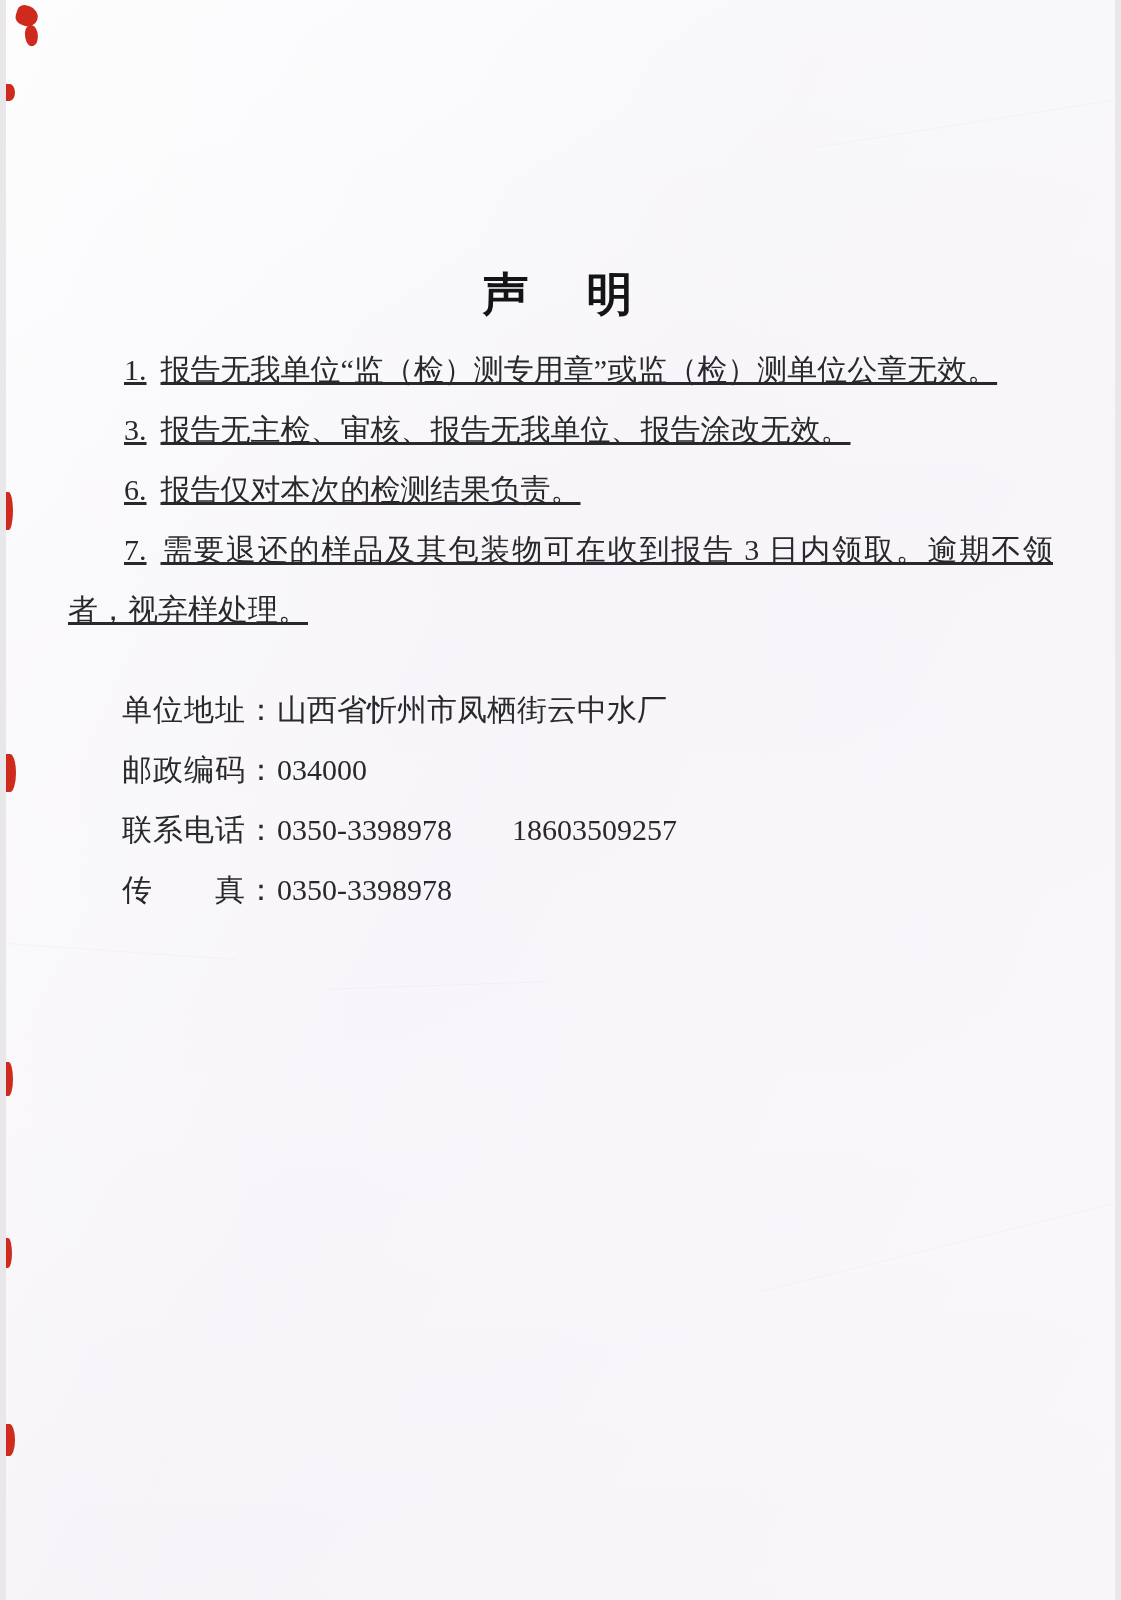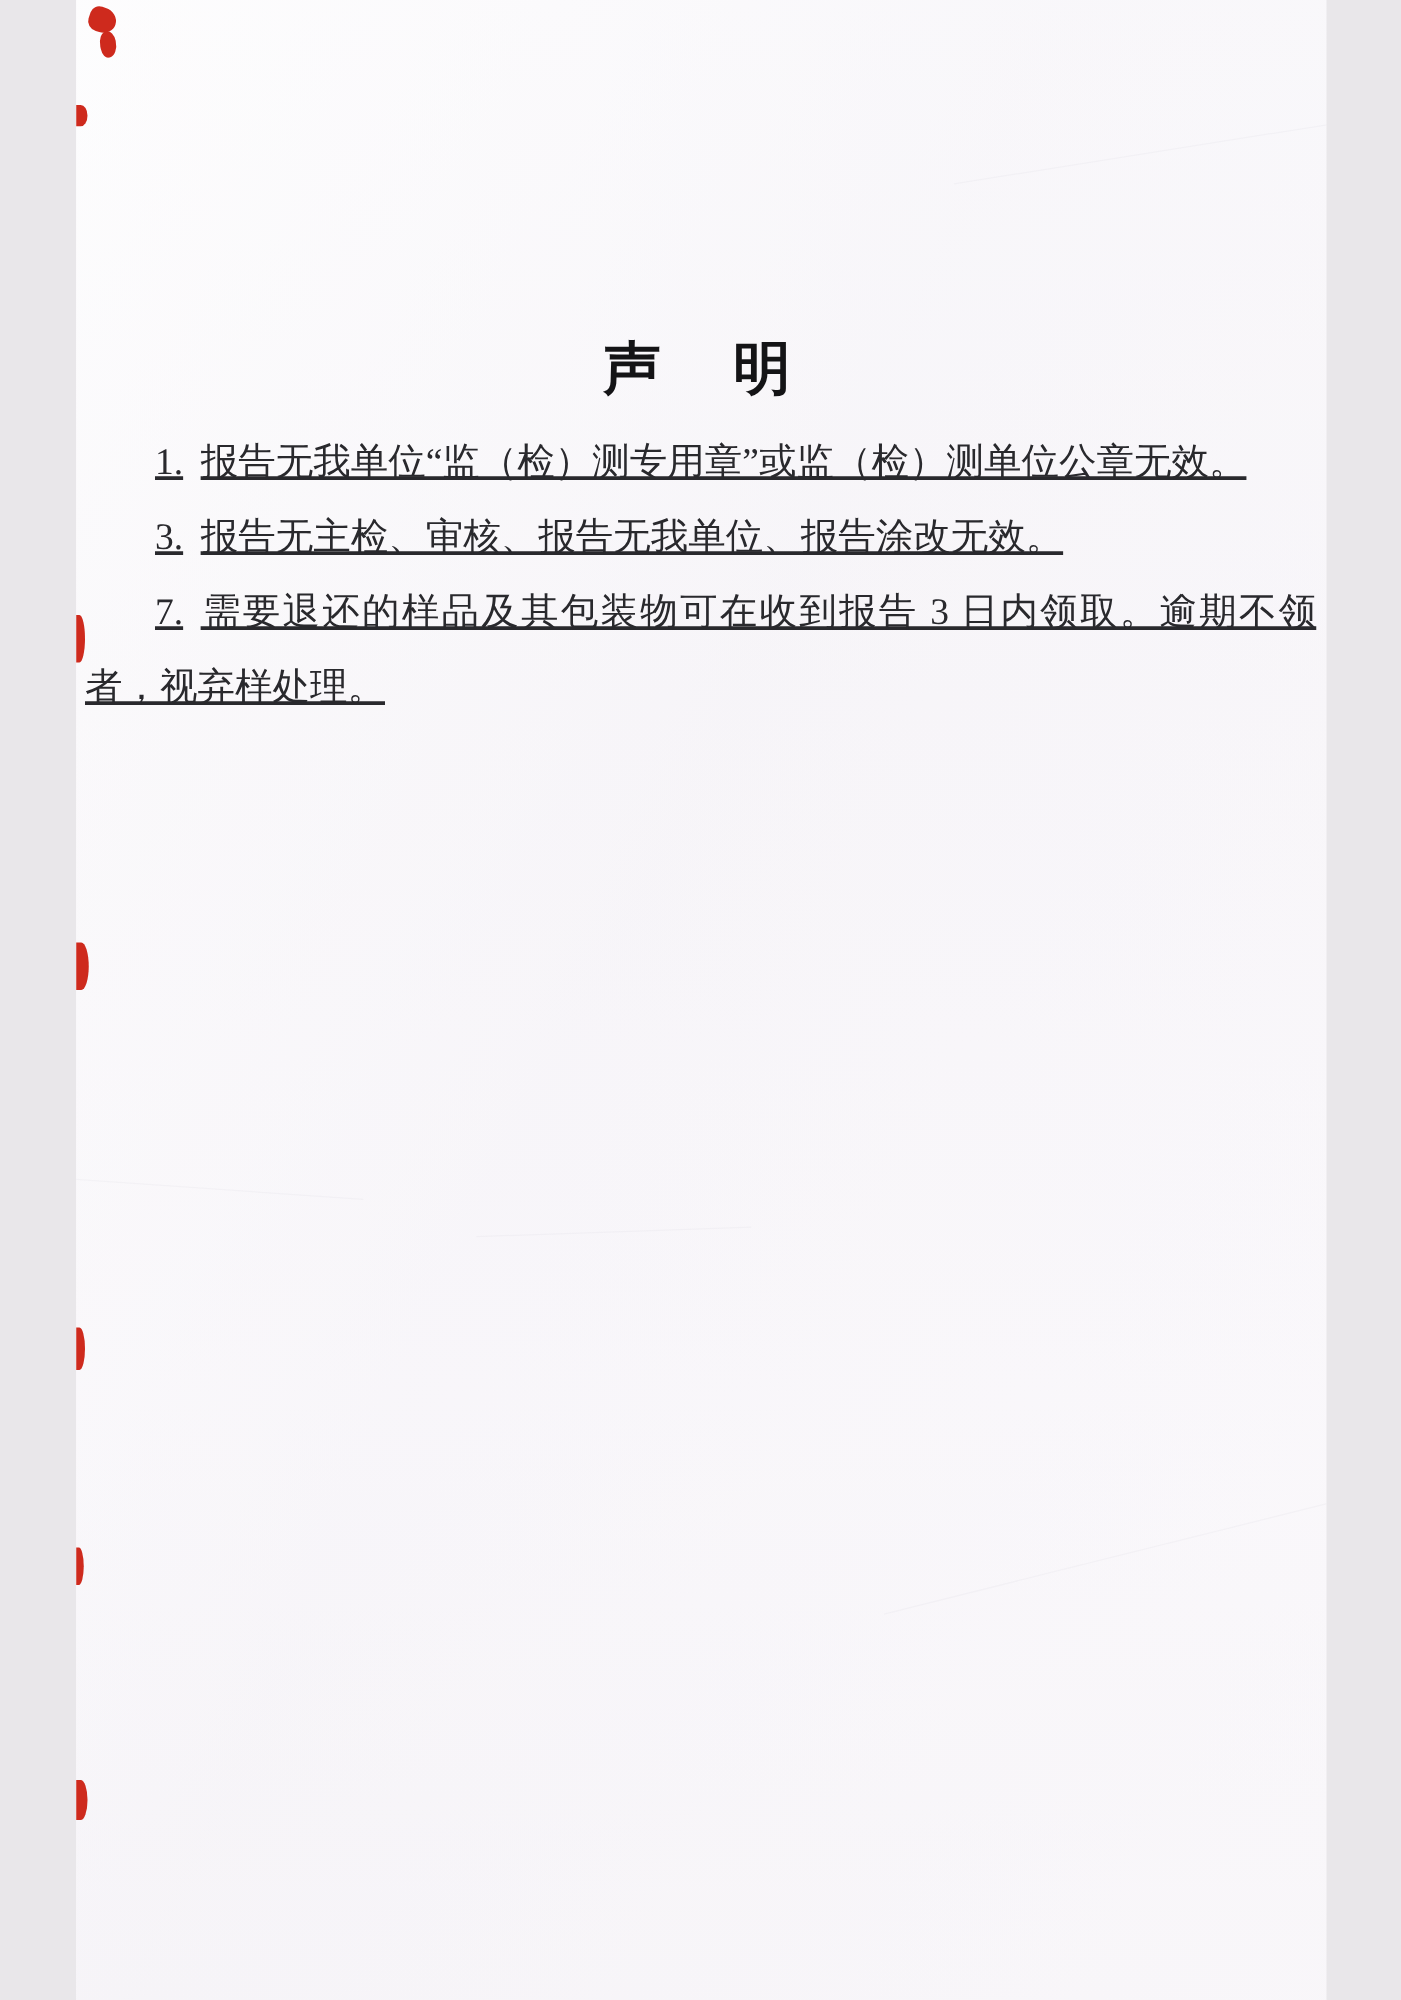--- a/index.html
+++ b/index.html
@@ -1,20 +1,20 @@
 <!DOCTYPE html>
 <html><head>
 <meta charset="utf-8">
 <style>
   * { box-sizing: border-box; }
   html, body { margin: 0; padding: 0; background: #e9e7ea; }
 
   .page {
     position: relative;
-    width: 1000px;
+    width: 1109px;
     height: 1600px;
     margin: 0 auto;
     background:
       linear-gradient(115deg, rgba(255,255,255,.55) 0%, rgba(244,242,247,.35) 45%, rgba(250,248,251,.5) 100%),
       linear-gradient(180deg, #fbfafc 0%, #f8f6f9 35%, #faf8fb 70%, #f7f5f8 100%);
     background-color: #faf8fb;
     font-family: "Liberation Serif", "DejaVu Serif", serif;
     color: #29292d;
     overflow: hidden;
   }
@@ -91,17 +91,24 @@
   <div class="red-mark rm4" style="background: rgb(206, 42, 29);"></div>
   <div class="red-mark rm5" style="background: rgb(206, 42, 29);"></div>
   <div class="red-mark rm6" style="background: rgb(206, 42, 29);"></div>
   <div class="red-mark rm7" style="background: rgb(206, 42, 29);"></div>
 
   <div class="title">声　明</div>
 
   <div class="clauses">
     <p class="clause"><span class="num">1.</span><span>报告无我单位“监（检）测专用章”或监（检）测单位公章无效。</span></p>
     <p class="clause"><span class="num">3.</span><span>报告无主检、审核、报告无我单位、报告涂改无效。</span></p>
+    <p class="clause"><span class="num">6.</span><span>报告仅对本次的检测结果负责。</span></p>
     <p class="clause"><span class="num">7.</span><span>需要退还的样品及其包装物可在收到报告 3 日内领取。逾期不领者，视弃样处理。</span></p>
   </div>
 
+  <div class="contact">
+    <div class="contact-row"><span class="contact-label">单位地址：</span><span class="contact-value">山西省忻州市凤栖街云中水厂</span></div>
+    <div class="contact-row"><span class="contact-label">邮政编码：</span><span class="contact-value">034000</span></div>
+    <div class="contact-row"><span class="contact-label">联系电话：</span><span class="contact-value">0350-3398978　　18603509257</span></div>
+    <div class="contact-row"><span class="contact-label">传　　真：</span><span class="contact-value">0350-3398978</span></div>
+  </div>
 
 </div>
 
 </body></html>

